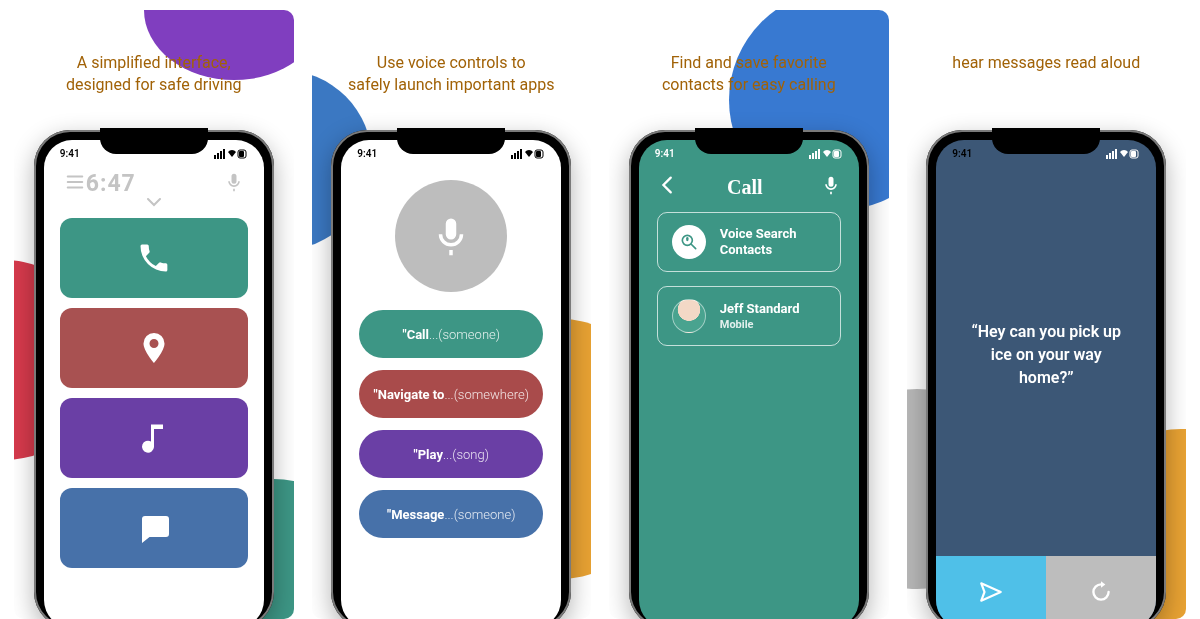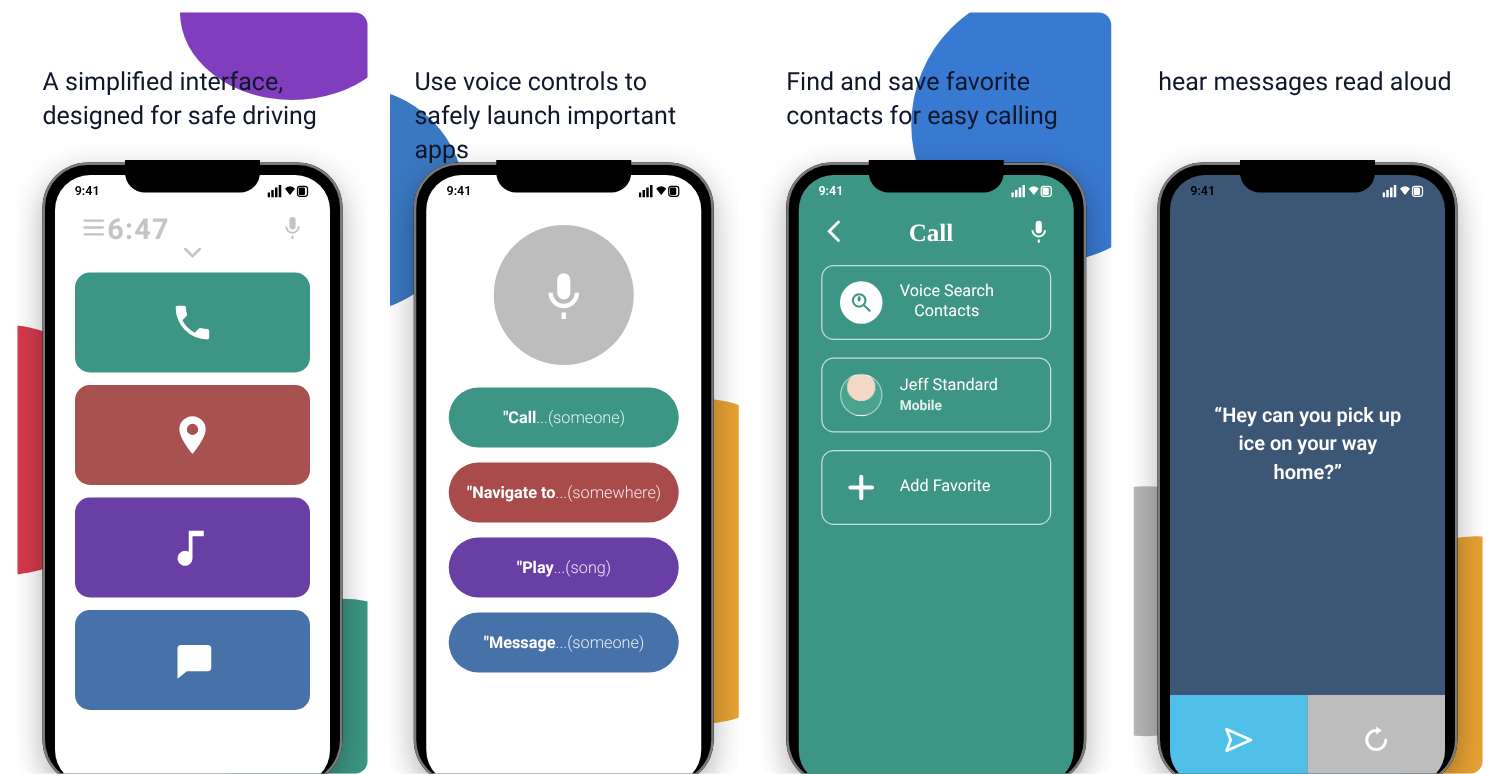--- a/index.html
+++ b/index.html
@@ -17,22 +17,23 @@
     position: relative;
     flex: 1 1 0;
     background: #fff;
     border-radius: 10px;
     overflow: hidden;
   }
   .headline {
     position: absolute;
     top: 42px;
     left: 0; right: 0;
-    color: #0f172a;
-    font-size: 20px;
+    text-align: center;
+    color: #a16207;
+    font-size: 16px;
     line-height: 1.35;
     padding: 0 20px;
     z-index: 3;
   }
   .headline b { font-weight: 400; }
   
   .blob { position: absolute; border-radius: 50%; z-index: 1; }
   .blob.purple1 { top: -70px; right: -30px; width: 180px; height: 140px; background: #803ebf; }
   .blob.red1    { left: -110px; top: 250px; width: 200px; height: 200px; background: #d63a4c; }
   .blob.teal1   { right: -80px; bottom: -60px; width: 200px; height: 200px; background: #3d9685; }
@@ -112,21 +113,21 @@
   
   .screen.green { background: #3d9685; color: #fff; }
   .s3-top { display:flex; align-items:center; justify-content:space-between; padding: 8px 18px 12px 18px; }
   .s3-top .title { font-size: 20px; font-weight: 600; flex:1; text-align:center; margin-left:-10px;font-family:Liberation Serif, serif; }
   .cards { padding: 0 18px; display:flex; flex-direction:column; gap:14px; }
   .card { border: 1.5px solid rgba(255,255,255,0.7); border-radius: 10px; padding: 12px 14px; display:flex; align-items:center; gap:14px; }
   .card .icon-circ, .card .plus-circ {
     width: 34px; height:34px; border-radius:50%; background:#fff; display:flex; align-items:center; justify-content:center;
   }
   .card .plus-circ { background: transparent; }
-  .card-text .primary { font-size: 13px; font-weight: 400; line-height:1.25;text-align:center; }
+  .card-text .primary { font-size: 13px; font-weight: 700; line-height:1.25; }
   .card-text .secondary { font-size: 11px; opacity:0.85;font-weight:bold; }
 
   
   .screen.blue { background: #3c5776; color:#fff; position:relative; }
   .s4-msg { position:absolute; left:0; right:0; top: 44%; transform: translateY(-50%); text-align:center; padding:0 35px; font-size:16px; font-weight:600; line-height:1.45; }
   .s4-bottom { position:absolute; left:0; right:0; bottom:0; height:72px; display:flex; }
   .s4-btn { flex:1; display:flex; align-items:center; justify-content:center; }
   .s4-send { background:#4fc0e8; }
   .s4-redo { background:#bdbdbd; }
 
@@ -305,30 +306,20 @@
             <div class="primary">Contacts</div>
           </div>
         </div>
         <div class="card">
           <div class="avatar"></div>
           <div class="card-text">
             <div class="primary">Jeff Standard</div>
             <div class="secondary">Mobile</div>
           </div>
         </div>
-        <div class="card">
-          <div class="plus-circ">
-              <svg width="26" height="26" viewBox="0 0 24 24">
-                <path d="M12 4v16M4 12h16" stroke="#fff" stroke-width="3" stroke-linecap="round"></path>
-              </svg>
-            </div>
-          <div class="card-text">
-            <div class="primary">Add Favorite</div>
-          </div>
-        </div>
       </div>
     </div>
   </div>
 </div>
 
 <div class="panel">
   <div class="blob grey4"></div>
   <div class="blob orange4"></div>
   <div class="headline">
     <b>hear messages</b><span> read aloud</span>

